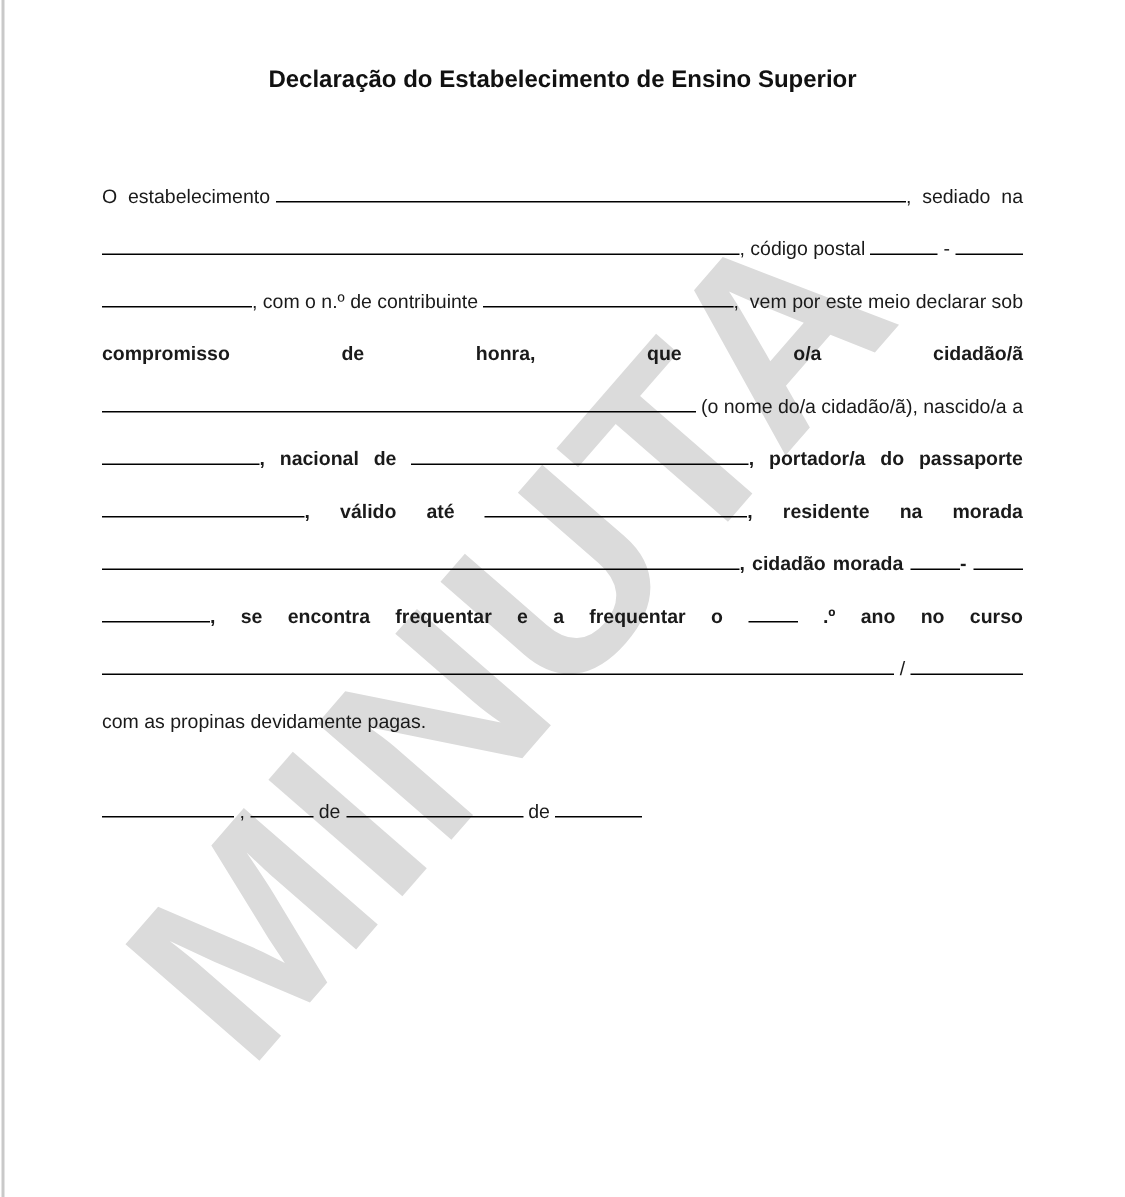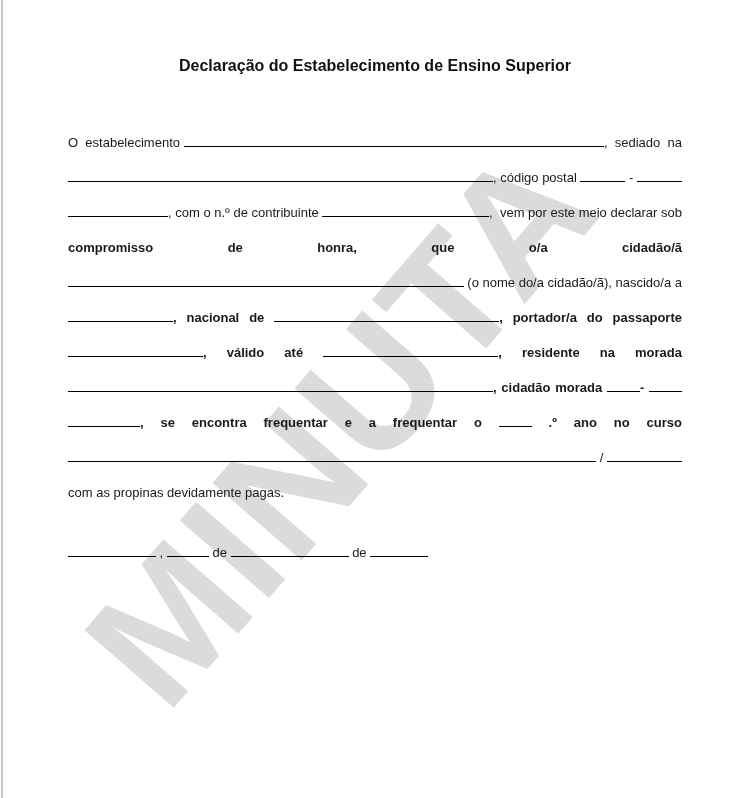--- a/index.html
+++ b/index.html
@@ -25,21 +25,21 @@
     color: var(--wm-color, #dbdbdb);
     white-space: nowrap;
     z-index: 0;
     user-select: none;
   }
   .content {
     position: relative; z-index: 1;
     padding: 44px 68px 0 68px;
   }
   .doc-title {
-    margin: 12px;
+    margin: 0;
     font-size: 16px;
     line-height: 19px;
     font-weight: bold;
     text-align: center;
     color: #111111;
   }
   .lines { margin-top: 50px; }
   .line {
     display: flex;
     align-items: baseline;

